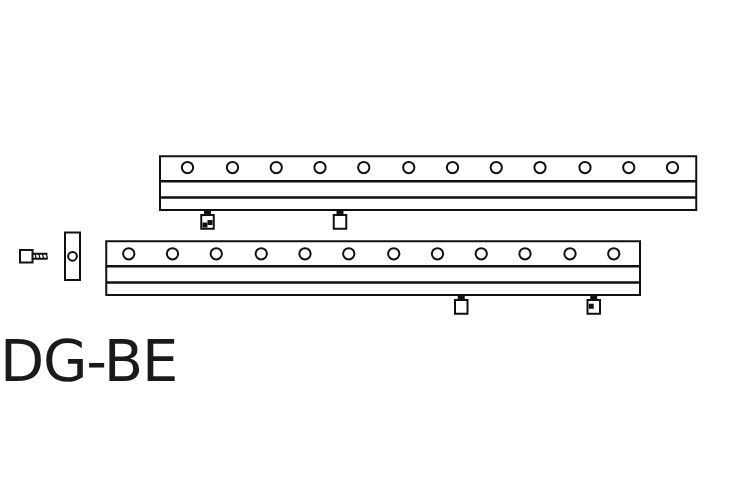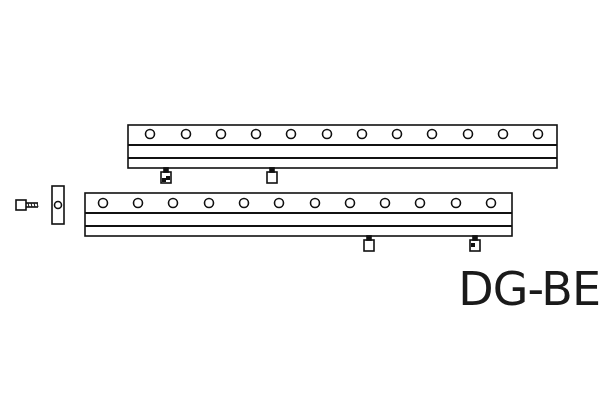--- a/index.html
+++ b/index.html
@@ -1,18 +1,18 @@
 <!DOCTYPE html>
 <html><head>
 <meta charset="utf-8">
 <style>
   html, body { margin:0; padding:0; background:#ffffff; }
   body { width:600px; height:400px; position:relative; overflow:hidden; font-family:"DejaVu Sans", sans-serif; }
   svg { position:absolute; left:0; top:0; }
-  .label { position:absolute; left:0; width:600px; top:262px; text-align:right; font-size:46px; color:#1a1a1a; letter-spacing:-1px; font-family:"DejaVu Sans", sans-serif; font-weight:normal; }
+  .label { position:absolute; left:0; width:600px; top:262px; text-align:left; font-size:46px; color:#1a1a1a; letter-spacing:-1px; font-family:"DejaVu Sans", sans-serif; font-weight:normal; }
 </style>
 </head>
 <body>
 
 <svg width="600" height="400" viewBox="0 0 600 400">
   <g stroke="#111" fill="none" stroke-width="1.6">
 
     <g>
       <rect x="128" y="125" width="429" height="43" fill="#fff"></rect>
       <line x1="128" y1="145" x2="557" y2="145" stroke-width="2"></line>

